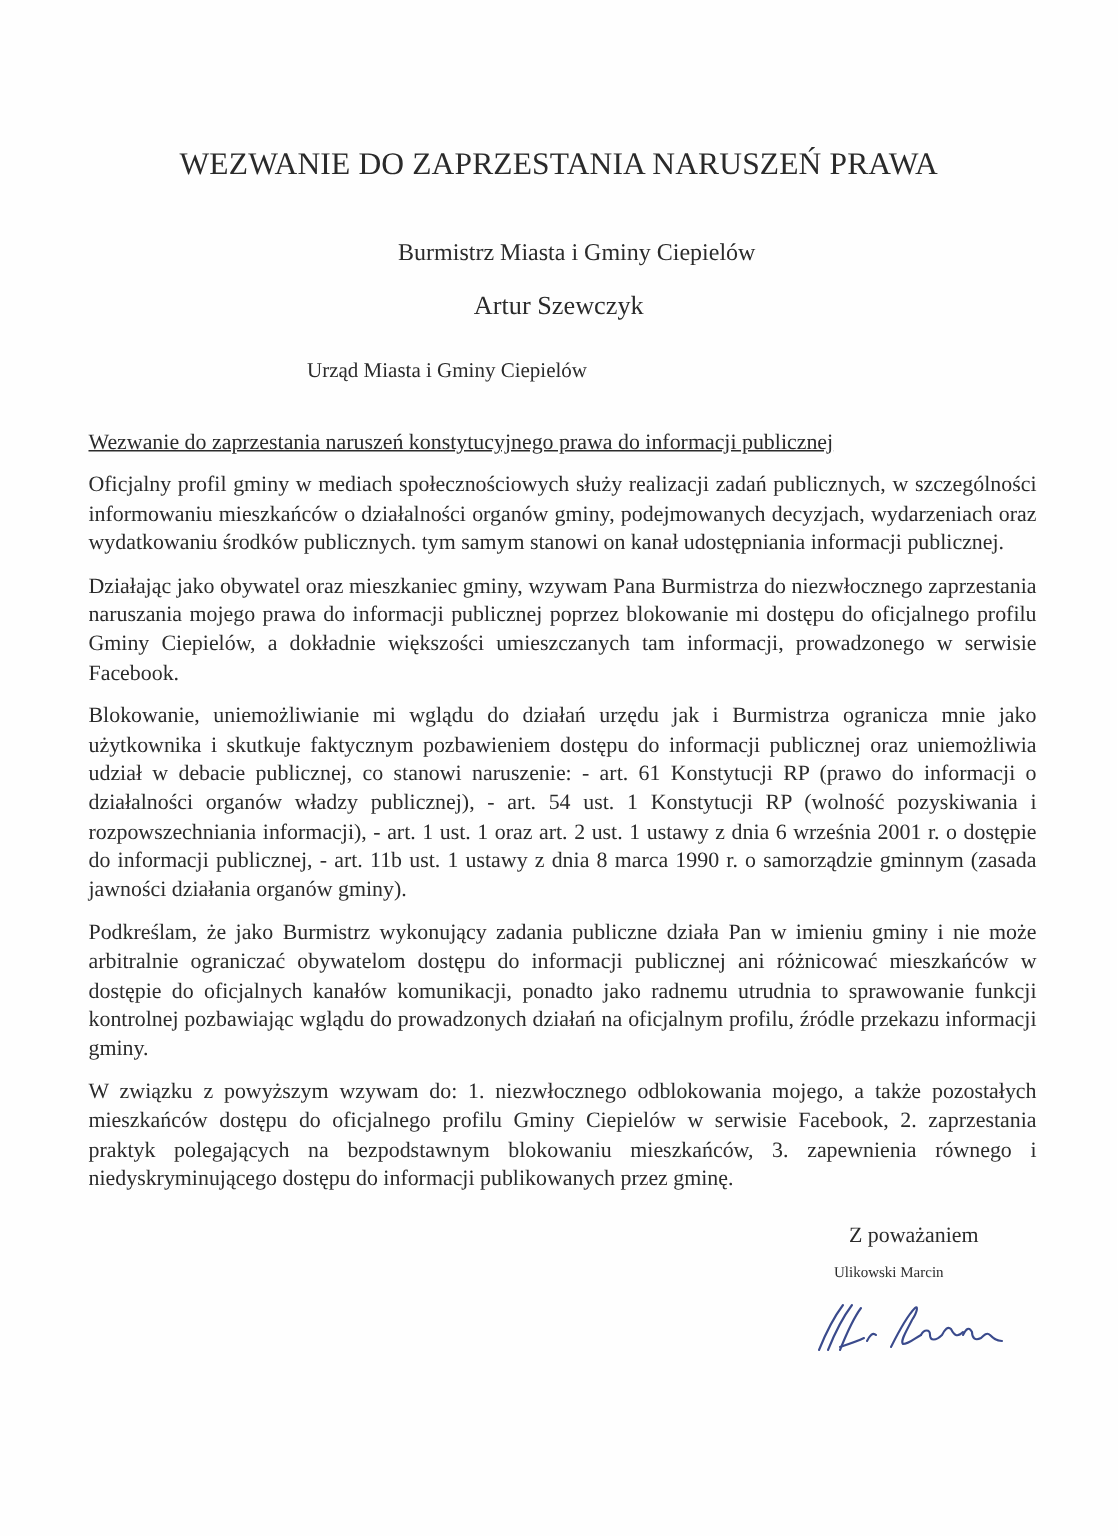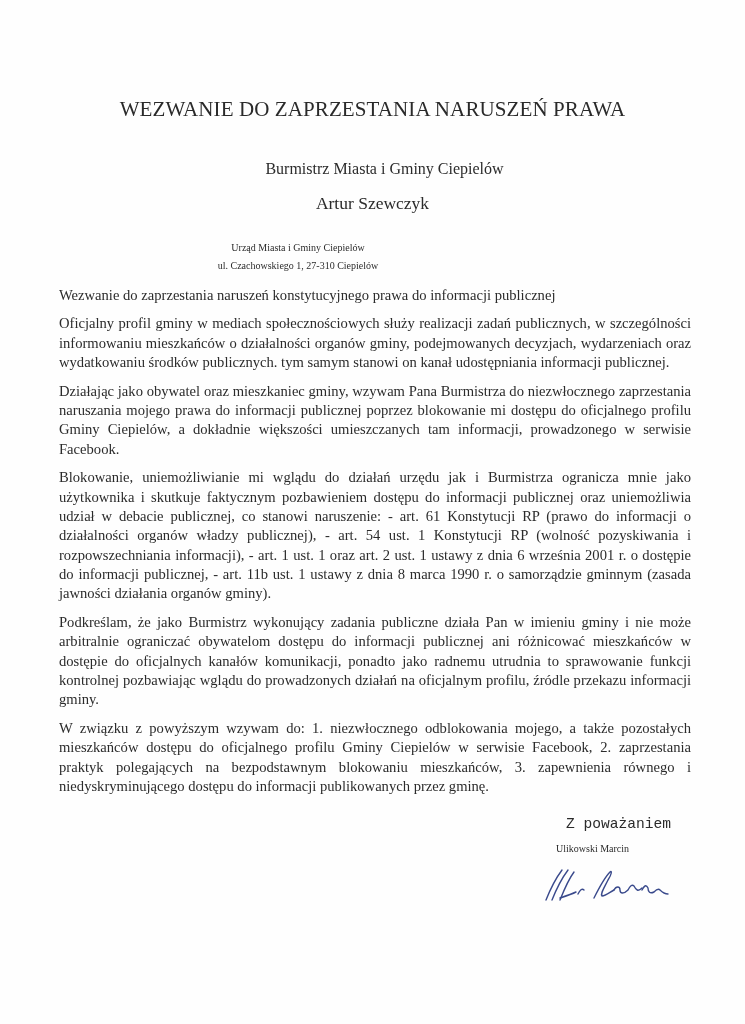--- a/index.html
+++ b/index.html
@@ -3,40 +3,39 @@
 <meta charset="utf-8">
 <style>
   html, body { margin: 0; padding: 0; background: #ffffff; }
   body { width: 745px; height: 1024px; position: relative; overflow: hidden;
          font-family: "Liberation Serif", "DejaVu Serif", serif; color: #2b2b2b; }
   .page { position: absolute; left: 0; top: 0; width: 745px; height: 1024px; background: #fefefe; }
   .title { position: absolute; top: 97px; left: 0; width: 745px; text-align: center;
            font-size: 21px; letter-spacing: 0.1px; color: #2a2a2a; }
   .recipient-office { position: absolute; top: 160px; left: 0; width: 745px; text-align: center; font-size: 16px; padding-left: 12px; }
   .recipient-name { position: absolute; top: 193px; left: 0; width: 745px; text-align: center; font-size: 17.5px; }
-  .address { position: absolute; top: 239px; left: 0; width: 596px; text-align: center; font-size: 10px; line-height: 18px; }
+  .address { position: absolute; top: 239px; left: 0; width: 596px; text-align: center; font-size: 14px; line-height: 18px; }
   .body { position: absolute; top: 286px; left: 59px; width: 632px; font-size: 14.6px; line-height: 19.3px; }
-  .subject { margin: 0 0 9px 0; }
+  .subject { margin: 0 0 9px 0; text-decoration: underline; }
   .para { margin: 0 0 9.5px 0; text-align: justify; }
-  .closing { position: absolute; left: 566px; top: 816px; font-size: 14.6px; font-family: Liberation Mono, monospace; }
+  .closing { position: absolute; left: 566px; top: 816px; font-size: 14.6px; }
   .signer { position: absolute; left: 556px; top: 843px; font-size: 10px; }
   .signature { position: absolute; left: 538px; top: 864px; width: 140px; height: 40px; }
 </style>
 </head>
 <body>
 
 <div class="page">
   <div class="title">WEZWANIE DO ZAPRZESTANIA NARUSZEŃ PRAWA</div>
 
   <div class="recipient-office">Burmistrz Miasta i Gminy Ciepielów</div>
   <div class="recipient-name">Artur Szewczyk</div>
 
   <div class="address">
     <div>Urząd Miasta i Gminy Ciepielów</div>
-    <div>ul. Czachowskiego 1, 27-310 Ciepielów</div>
   </div>
 
   <div class="body">
     <p class="subject">Wezwanie do zaprzestania naruszeń konstytucyjnego prawa do informacji publicznej</p>
     <p class="para">Oficjalny profil gminy w mediach społecznościowych służy realizacji zadań publicznych, w szczególności informowaniu mieszkańców o działalności organów gminy, podejmowanych decyzjach, wydarzeniach oraz wydatkowaniu środków publicznych. tym samym stanowi on kanał udostępniania informacji publicznej.</p>
     <p class="para">Działając jako obywatel oraz mieszkaniec gminy, wzywam Pana Burmistrza do niezwłocznego zaprzestania naruszania mojego prawa do informacji publicznej poprzez blokowanie mi dostępu do oficjalnego profilu Gminy Ciepielów, a dokładnie większości umieszczanych tam informacji, prowadzonego w serwisie Facebook.</p>
     <p class="para">Blokowanie, uniemożliwianie mi wglądu do działań urzędu jak i Burmistrza ogranicza mnie jako użytkownika i skutkuje faktycznym pozbawieniem dostępu do informacji publicznej oraz uniemożliwia udział w debacie publicznej, co stanowi naruszenie: - art. 61 Konstytucji RP (prawo do informacji o działalności organów władzy publicznej), - art. 54 ust. 1 Konstytucji RP (wolność pozyskiwania i rozpowszechniania informacji), - art. 1 ust. 1 oraz art. 2 ust. 1 ustawy z dnia 6 września 2001 r. o dostępie do informacji publicznej, - art. 11b ust. 1 ustawy z dnia 8 marca 1990 r. o samorządzie gminnym (zasada jawności działania organów gminy).</p>
     <p class="para">Podkreślam, że jako Burmistrz wykonujący zadania publiczne działa Pan w imieniu gminy i nie może arbitralnie ograniczać obywatelom dostępu do informacji publicznej ani różnicować mieszkańców w dostępie do oficjalnych kanałów komunikacji, ponadto jako radnemu utrudnia to sprawowanie funkcji kontrolnej pozbawiając wglądu do prowadzonych działań na oficjalnym profilu, źródle przekazu informacji gminy.</p>
     <p class="para">W związku z powyższym wzywam do: 1. niezwłocznego odblokowania mojego, a także pozostałych mieszkańców dostępu do oficjalnego profilu Gminy Ciepielów w serwisie Facebook, 2. zaprzestania praktyk polegających na bezpodstawnym blokowaniu mieszkańców, 3. zapewnienia równego i niedyskryminującego dostępu do informacji publikowanych przez gminę.</p>
   </div>

